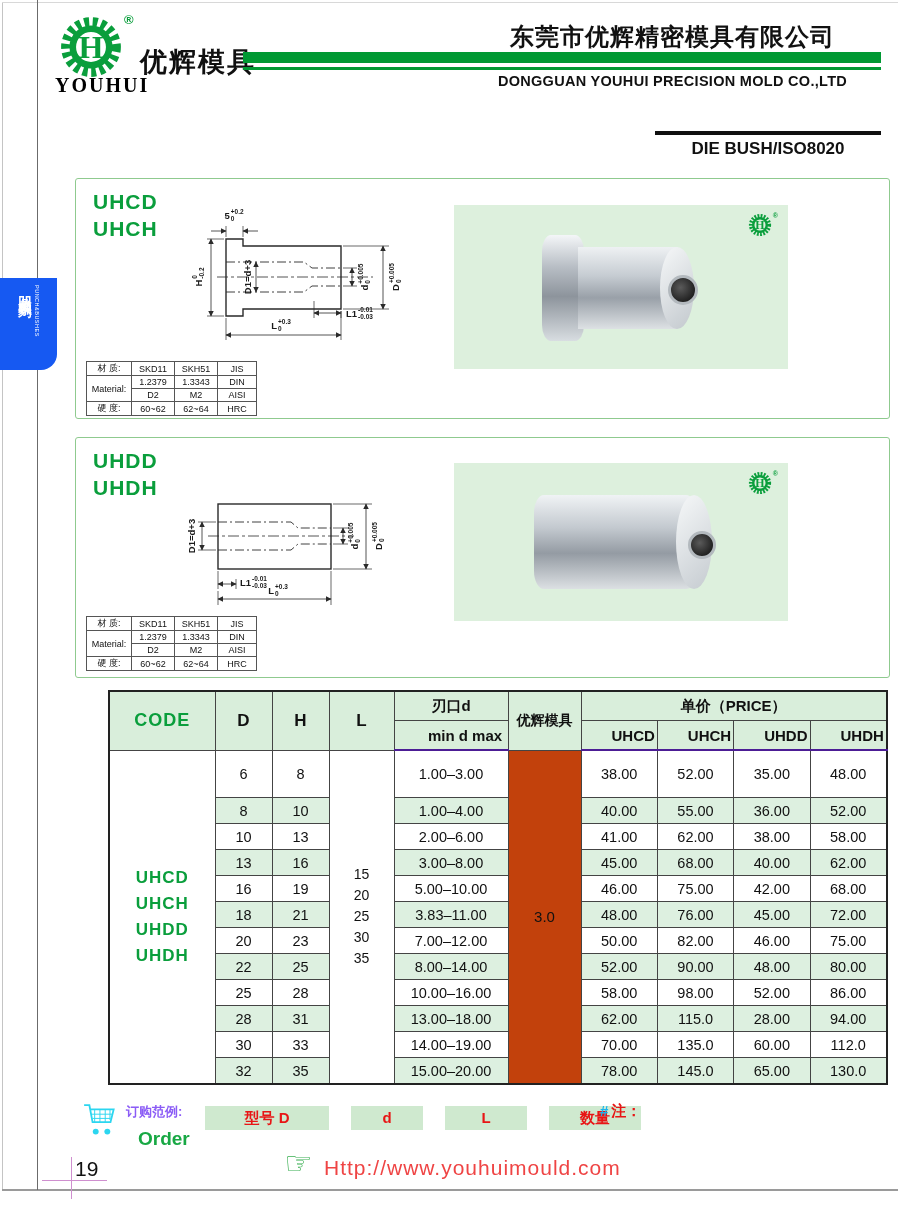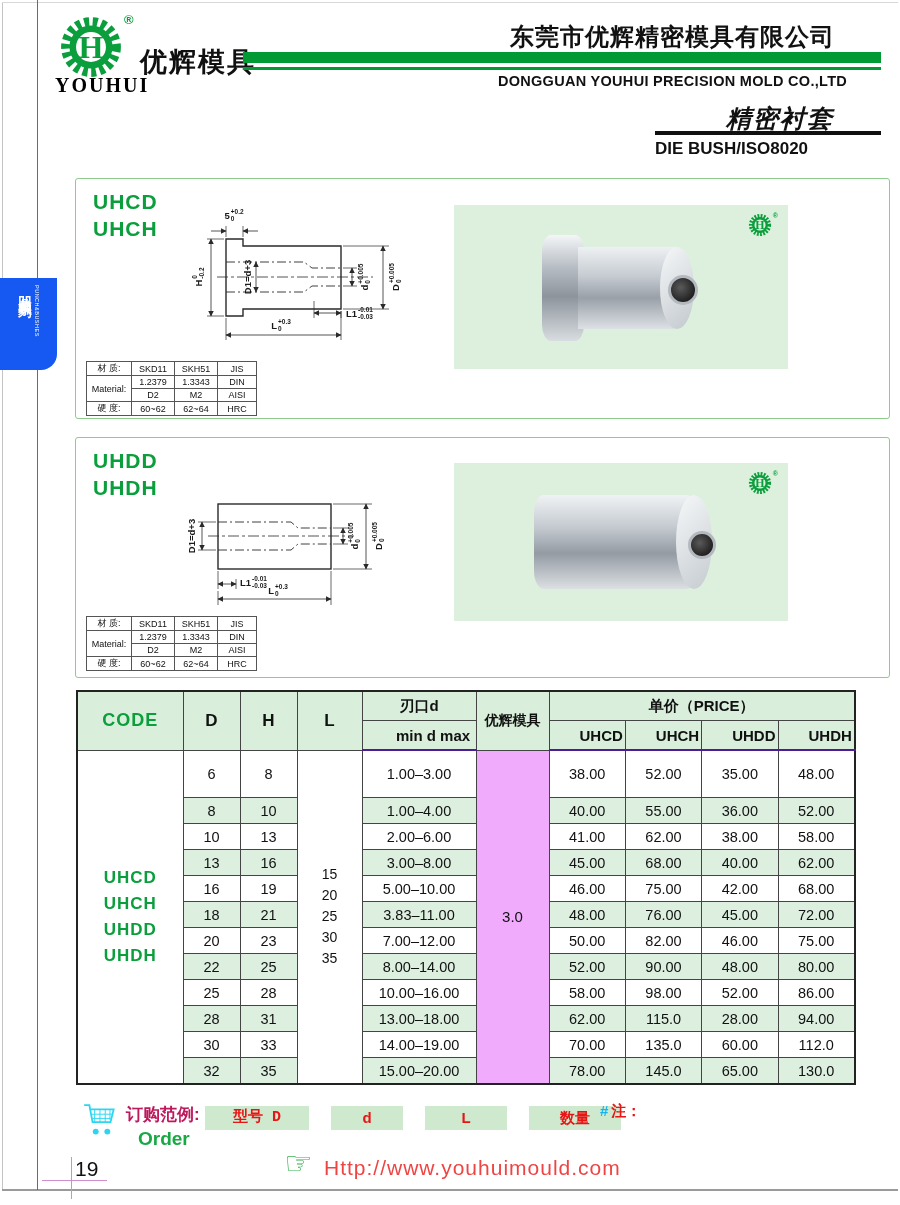--- a/index.html
+++ b/index.html
@@ -23,21 +23,21 @@
   .logo-gear{left:56px;top:12px;}
   .logo-reg{left:124px;top:12px;font-size:13px;font-weight:bold;color:#0a9e3c;}
   .logo-en{left:55px;top:74px;font-family:"Liberation Serif","DejaVu Serif",serif;font-size:20px;font-weight:bold;letter-spacing:2px;color:#000;}
   .logo-cn{left:140px;top:44px;font-size:27px;font-weight:bold;color:#101010;letter-spacing:2px;}
   .bar-thick{left:243px;top:52px;width:638px;height:11px;background:#009933;}
   .bar-thin{left:243px;top:67px;width:638px;height:3px;background:#009933;}
   .company-cn{left:460px;top:21px;width:425px;text-align:center;font-size:24px;font-weight:bold;letter-spacing:1px;}
   .company-en{left:460px;top:73px;width:425px;text-align:center;font-size:14.5px;font-weight:bold;letter-spacing:0.3px;}
   .product-cn{left:680px;top:102px;width:200px;text-align:center;font-size:25px;font-weight:bold;font-style:italic;letter-spacing:2px;}
   .title-line{left:655px;top:131px;width:226px;height:4px;background:#101010;}
-  .product-en{left:655px;top:139px;width:226px;text-align:left;font-size:17px;font-weight:bold;}
+  .product-en{left:655px;top:139px;width:226px;text-align:center;font-size:17px;font-weight:bold;}
 
   
   .section{width:815px;border:1px solid #8fca8f;border-radius:3px;background:#fff;box-sizing:border-box;}
   .section-1{left:75px;top:178px;height:241px;}
   .section-2{left:75px;top:437px;height:241px;}
   .codes{left:17px;top:9px;font-size:21px;font-weight:bold;color:#0a9e3c;line-height:27px;letter-spacing:1px;}
   .pre{white-space:pre-line;}
 
   
   .panel{background:#ddf0dd;}
@@ -73,40 +73,40 @@
   .draw svg{position:absolute;left:0;top:0;}
   .lbl{position:absolute;transform:translate(-50%,-50%);display:inline-flex;align-items:center;
        font-size:9.5px;font-weight:bold;color:#1a1a1a;white-space:nowrap;}
   .lbl.v{transform:translate(-50%,-50%) rotate(-90deg);}
   .lbl.anchor-left{transform:translate(0,-50%);}
   .st{display:inline-flex;flex-direction:column;align-items:flex-start;font-size:6.5px;line-height:6.5px;margin-left:1px;}
   .st i{font-style:normal;}
 
   
   .price-wrap{left:76px;top:690px;}
-  .price-table{border-collapse:collapse;border:2px solid #222;font-family:inherit;}
+  .price-table{border-collapse:collapse;border:2px solid #222;font-family:inherit;margin-left:32px;}
   .price-table th{border:1px solid #444;background:#d9eedb;font-size:15px;font-weight:bold;height:28px;padding:0 2px;}
   .price-table thead tr:last-child th{border-bottom:2px solid #4c1d95;padding-left:30px;}
   .price-table th.code-h{color:#0a9e3c;font-size:18px;letter-spacing:1px;}
   .price-table th.dhl-h{font-size:17px;}
   .price-table th.guide-h{font-size:14px;}
   .price-table td{border:1px solid #444;text-align:center;font-size:14.5px;height:25px;padding:0;background:#fff;}
   .price-table tbody tr:first-child td{height:46px;}
   .price-table tbody tr:nth-child(even) td{background:#ddf0e0;}
   .price-table td.code-cell{color:#0a9e3c;font-weight:bold;font-size:17px;line-height:26px;letter-spacing:1px;background:#fff;}
   .price-table td.l-cell{line-height:21px;font-size:14px;background:#fff;}
-  .price-table td.guide-cell{font-size:15px;background:#f0abfc;}
+  .price-table td.guide-cell{font-size:15px;background:#c2410c;}
 
   
   .cart-icon{left:82px;top:1102px;}
-  .order-cn{left:126px;top:1103px;font-size:17px;font-weight:bold;color:#be185d;}
+  .order-cn{left:126px;top:1103px;font-size:13px;font-weight:bold;color:#8b5cf6;}
   .order-en{left:138px;top:1128px;font-size:19px;font-weight:bold;color:#18a844;}
   .chips{left:205px;top:1106px;display:flex;gap:22px;}
   .chip{background:#cfe9cf;color:#e81515;font-size:15px;font-weight:bold;height:24px;line-height:24px;text-align:center;}
-  .chip-0{width:104px;font-family:Liberation Mono, monospace;} .chip-1{width:72px;} .chip-2{width:82px;} .chip-3{width:92px;}
+  .chip-0{width:124px;} .chip-1{width:72px;} .chip-2{width:82px;} .chip-3{width:92px;}
   .example{left:206px;top:1138px;color:#18cfee;font-size:15px;font-weight:bold;white-space:pre;letter-spacing:1px;}
   .notes{left:600px;top:1100px;display:flex;font-size:15px;font-weight:bold;line-height:22px;}
   .note-hash{color:#18b4ee;margin-right:3px;}
   .note-label{color:#e81515;margin-right:4px;}
   .note-lines{color:#141414;}
   .crop-h{left:42px;top:1180px;width:65px;height:1px;background:#cf8fcf;}
   .crop-v{left:71px;top:1157px;width:1px;height:42px;background:#cf8fcf;}
   .page-num{left:75px;top:1157px;font-size:21px;color:#111;}
   .hand-icon{left:284px;top:1144px;font-size:32px;color:#3cb054;font-family:"DejaVu Sans",sans-serif;}
   .url{left:324px;top:1156px;font-size:21px;color:#ef4444;letter-spacing:1px;}
@@ -133,21 +133,20 @@
       <text x="24" y="31.5" text-anchor="middle" font-size="22" font-weight="bold" fill="#0a9e3c" font-family="Liberation Serif,serif">H</text>
     </svg>
   </div>
   <span class="abs logo-reg">®</span>
   <div class="abs logo-en">YOUHUI</div>
   <div class="abs logo-cn">优辉模具</div>
   <div class="abs bar-thick"></div>
   <div class="abs bar-thin"></div>
   <div class="abs company-en">DONGGUAN YOUHUI PRECISION MOLD CO.,LTD</div>
   <div class="abs company-cn">东莞市优辉精密模具有限公司</div>
-  <div class="abs product-cn">精密衬套</div>
   <div class="abs title-line"></div>
   <div class="abs product-en">DIE BUSH/ISO8020</div>
 
   <div class="abs section section-1">
     <div class="abs codes pre">UHCD
 UHCH</div>
 
     <div class="draw" style="left:95px;top:25px;width:335px;height:185px;">
       <svg width="335" height="185" viewBox="0 0 335 185">
         <defs>

